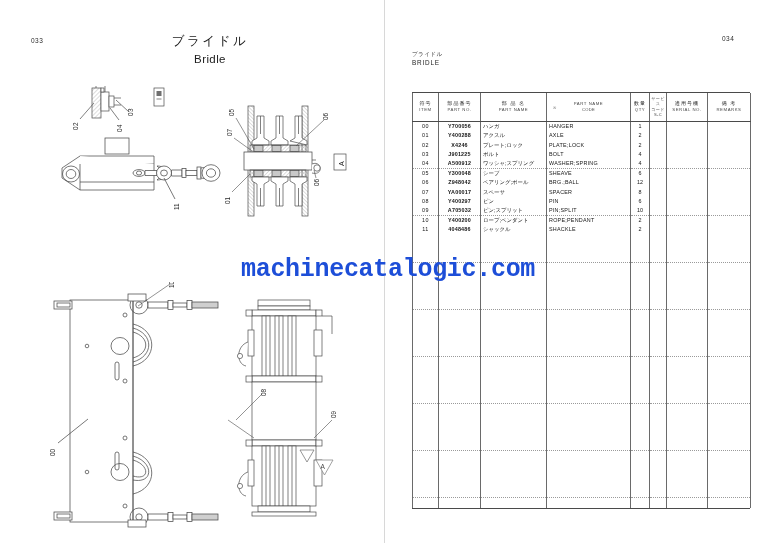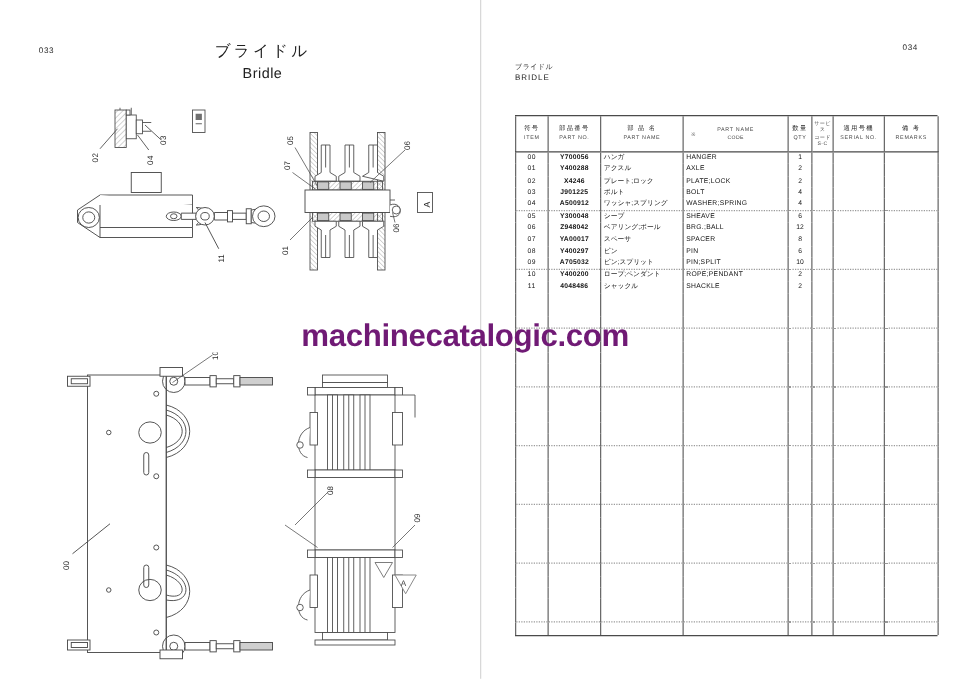--- a/index.html
+++ b/index.html
@@ -99,22 +99,23 @@
   
   tr.filler td{height:9.2px;}
   #table-bottom{
     position:absolute;left:412px;width:338px;height:1px;background:#4a4a4a;
   }
 
   
   #watermark{
     position:absolute;left:241px;top:255px;
     font-size:25px;font-weight:bold;letter-spacing:-.3px;
-    color:#701a75;
+    color:#1d4ed8;
     white-space:nowrap;
+    font-family:Liberation Mono, monospace;
   }
 </style>
 </head>
 <body>
 
 <div class="page">
 
   <div class="pageno" id="pg-left">033</div>
   <div class="pageno" id="pg-right">034</div>
 

